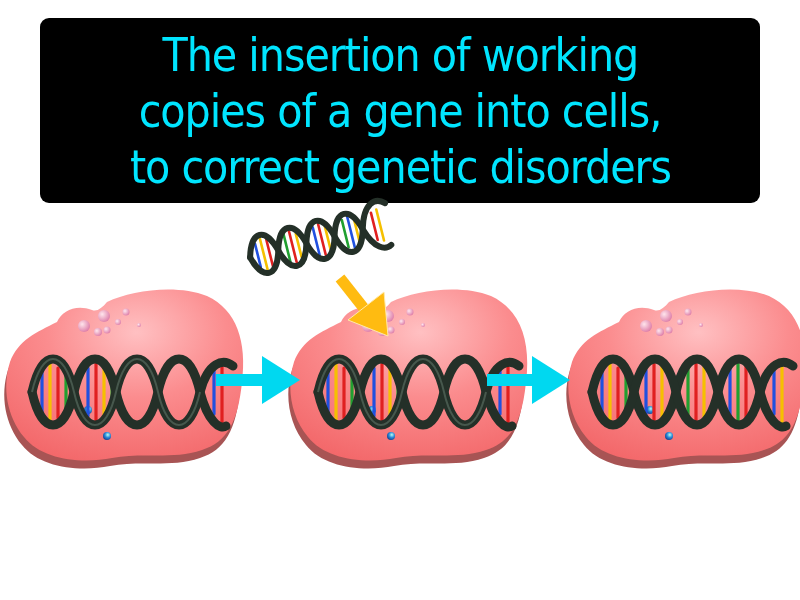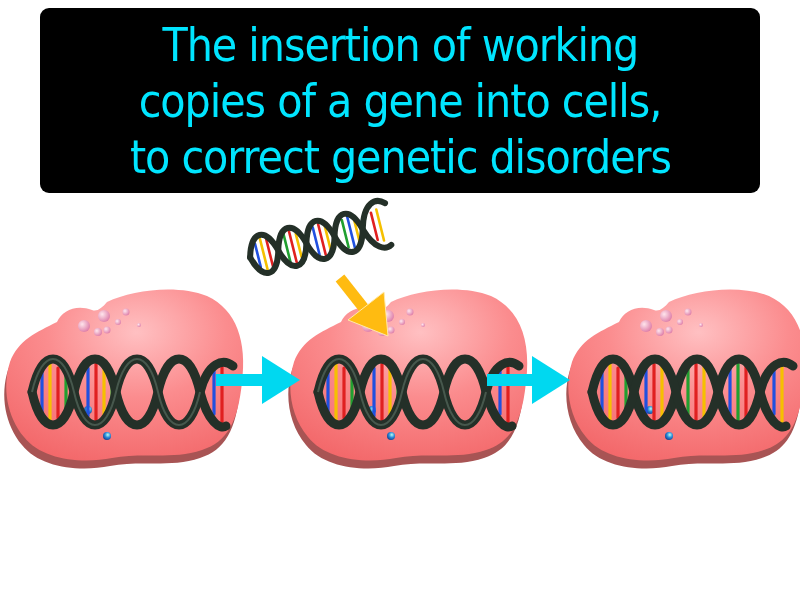--- a/index.html
+++ b/index.html
@@ -2,21 +2,21 @@
 <html><head>
   <meta charset="utf-8">
   <style>
     html, body { margin: 0; padding: 0; }
     body {
       width: 800px; height: 600px; background: #ffffff;
       position: relative; overflow: hidden;
       font-family: "Liberation Sans", "DejaVu Sans", sans-serif;
     }
     .title-box {
-      position: absolute; left: 40px; top: 8px; width: 720px; height: 185px;
+      position: absolute; left: 40px; top: 18px; width: 720px; height: 185px;
       background: #000000; border-radius: 9px;
       display: flex; flex-direction: column; justify-content: center; align-items: center;
     }
     .title-line {
       color: #00e5ff; font-size: 47px; line-height: 56px;
       font-family: "DejaVu Sans", "Liberation Sans", sans-serif;
       letter-spacing: -1.2px; white-space: nowrap;
       transform: scaleX(0.88);
     }
     svg.scene { position: absolute; left: 0; top: 0; }

